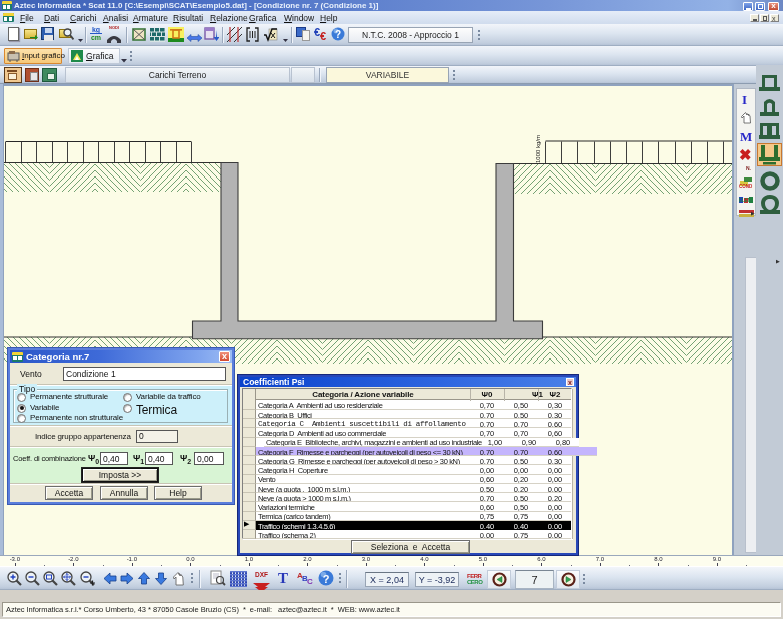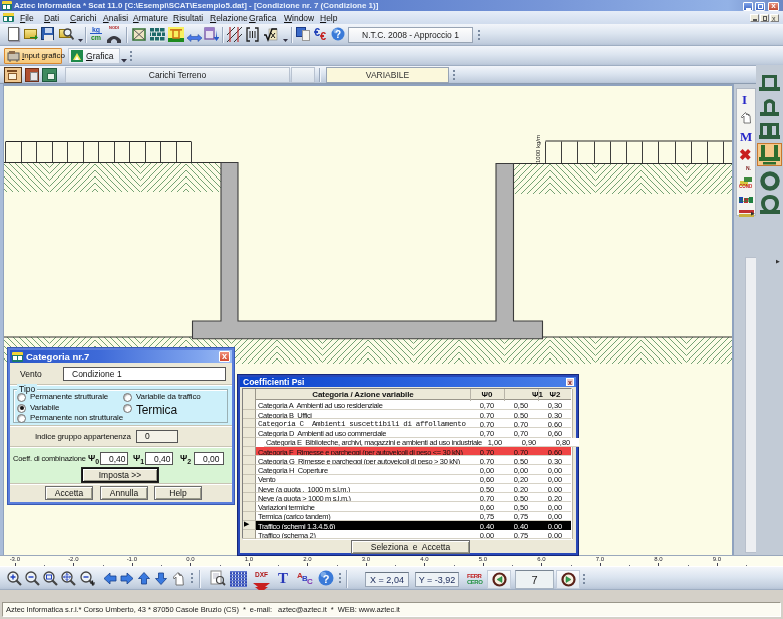--- a/index.html
+++ b/index.html
@@ -5,21 +5,21 @@
 body{width:783px;height:619px;position:relative;overflow:hidden;
  font-family:"Liberation Sans",sans-serif;background:#D4D0C8;}
 .abs{position:absolute;}
 .tb{background:linear-gradient(#F2F5FA 0%,#DCE5F0 45%,#C2CEDE 90%,#B6C3D6 100%);}
 .sep{width:1px;background:#9AA8BC;box-shadow:1px 0 0 #F0F4FA;}
 .ddd{width:5px;height:14px;background:
  radial-gradient(circle 1px at 2px 2px,#7A8AA0 1px,transparent 1.2px),
  radial-gradient(circle 1px at 2px 6px,#7A8AA0 1px,transparent 1.2px),
  radial-gradient(circle 1px at 2px 10px,#7A8AA0 1px,transparent 1.2px);}
 .fld{background:#fff;border:1px solid #565656;font-size:10px;color:#111;
- padding-left:8px;display:flex;align-items:center;}
+ padding-left:2px;display:flex;align-items:center;}
 .btn3{background:#ECE9D8;border:1px solid #6d6d6d;
  box-shadow:inset 1px 1px 0 #fff,inset -1px -1px 0 #9a9a8a;
  display:flex;align-items:center;justify-content:center;
  font-size:10px;color:#111;}
 .radio{width:9px;height:9px;border-radius:50%;background:#fff;
  border:1px solid #707070;box-shadow:inset 1px 1px 1px #b8b8b8;}
 </style></head><body>
 
 <div class="abs" style="left:0;top:0;width:783px;height:11px;
  background:linear-gradient(90deg,#3E62B6 0%,#4E72C6 30%,#7796D8 70%,#93B2E6 93%,#6D88C4 100%);"></div>
@@ -647,21 +647,21 @@
         <div class="abs" style="left:282px;top:0.8px;width:34px;text-align:center;font-size:7.5px;color:#111;">0,60</div>
       </div>
       <div class="abs" style="left:0;top:39.25px;width:13px;height:9.25px;background:#ECE9D8;border-right:1px solid #9A968A;border-bottom:1px solid #C8C4B4;"></div>
       <div class="abs" style="left:21px;top:48.50px;width:315px;height:9.25px;background:#fff;border-bottom:1px solid #D6D2C6;overflow:hidden;">
         <div class="abs" style="left:2px;top:0.8px;font-size:7.5px;letter-spacing:-0.35px;color:#111;white-space:nowrap;">Categoria E&nbsp; Biblioteche, archivi, magazzini e ambienti ad uso industriale</div>
         <div class="abs" style="left:214px;top:0.8px;width:34px;text-align:center;font-size:7.5px;color:#111;">1,00</div>
         <div class="abs" style="left:248px;top:0.8px;width:34px;text-align:center;font-size:7.5px;color:#111;">0,90</div>
         <div class="abs" style="left:282px;top:0.8px;width:34px;text-align:center;font-size:7.5px;color:#111;">0,80</div>
       </div>
       <div class="abs" style="left:0;top:48.50px;width:13px;height:9.25px;background:#ECE9D8;border-right:1px solid #9A968A;border-bottom:1px solid #C8C4B4;"></div>
-      <div class="abs" style="left:13px;top:57.75px;width:315px;height:9.25px;background:#ef4444;border-bottom:1px solid #D6D2C6;overflow:hidden;">
+      <div class="abs" style="left:13px;top:57.75px;width:341px;height:9.25px;background:#c4b5fd;border-bottom:1px solid #D6D2C6;overflow:hidden;">
         <div class="abs" style="left:2px;top:0.8px;font-size:7.5px;letter-spacing:-0.35px;color:#111;white-space:nowrap;">Categoria F&nbsp; Rimesse e parcheggi (per autoveicoli di peso &lt;= 30 kN)</div>
         <div class="abs" style="left:214px;top:0.8px;width:34px;text-align:center;font-size:7.5px;color:#111;">0,70</div>
         <div class="abs" style="left:248px;top:0.8px;width:34px;text-align:center;font-size:7.5px;color:#111;">0,70</div>
         <div class="abs" style="left:282px;top:0.8px;width:34px;text-align:center;font-size:7.5px;color:#111;">0,60</div>
       </div>
       <div class="abs" style="left:0;top:57.75px;width:13px;height:9.25px;background:#ECE9D8;border-right:1px solid #9A968A;border-bottom:1px solid #C8C4B4;"></div>
       <div class="abs" style="left:13px;top:67.00px;width:315px;height:9.25px;background:#fff;border-bottom:1px solid #D6D2C6;overflow:hidden;">
         <div class="abs" style="left:2px;top:0.8px;font-size:7.5px;letter-spacing:-0.35px;color:#111;white-space:nowrap;">Categoria G&nbsp; Rimesse e parcheggi (per autoveicoli di peso &gt; 30 kN)</div>
         <div class="abs" style="left:214px;top:0.8px;width:34px;text-align:center;font-size:7.5px;color:#111;">0,70</div>
         <div class="abs" style="left:248px;top:0.8px;width:34px;text-align:center;font-size:7.5px;color:#111;">0,50</div>

